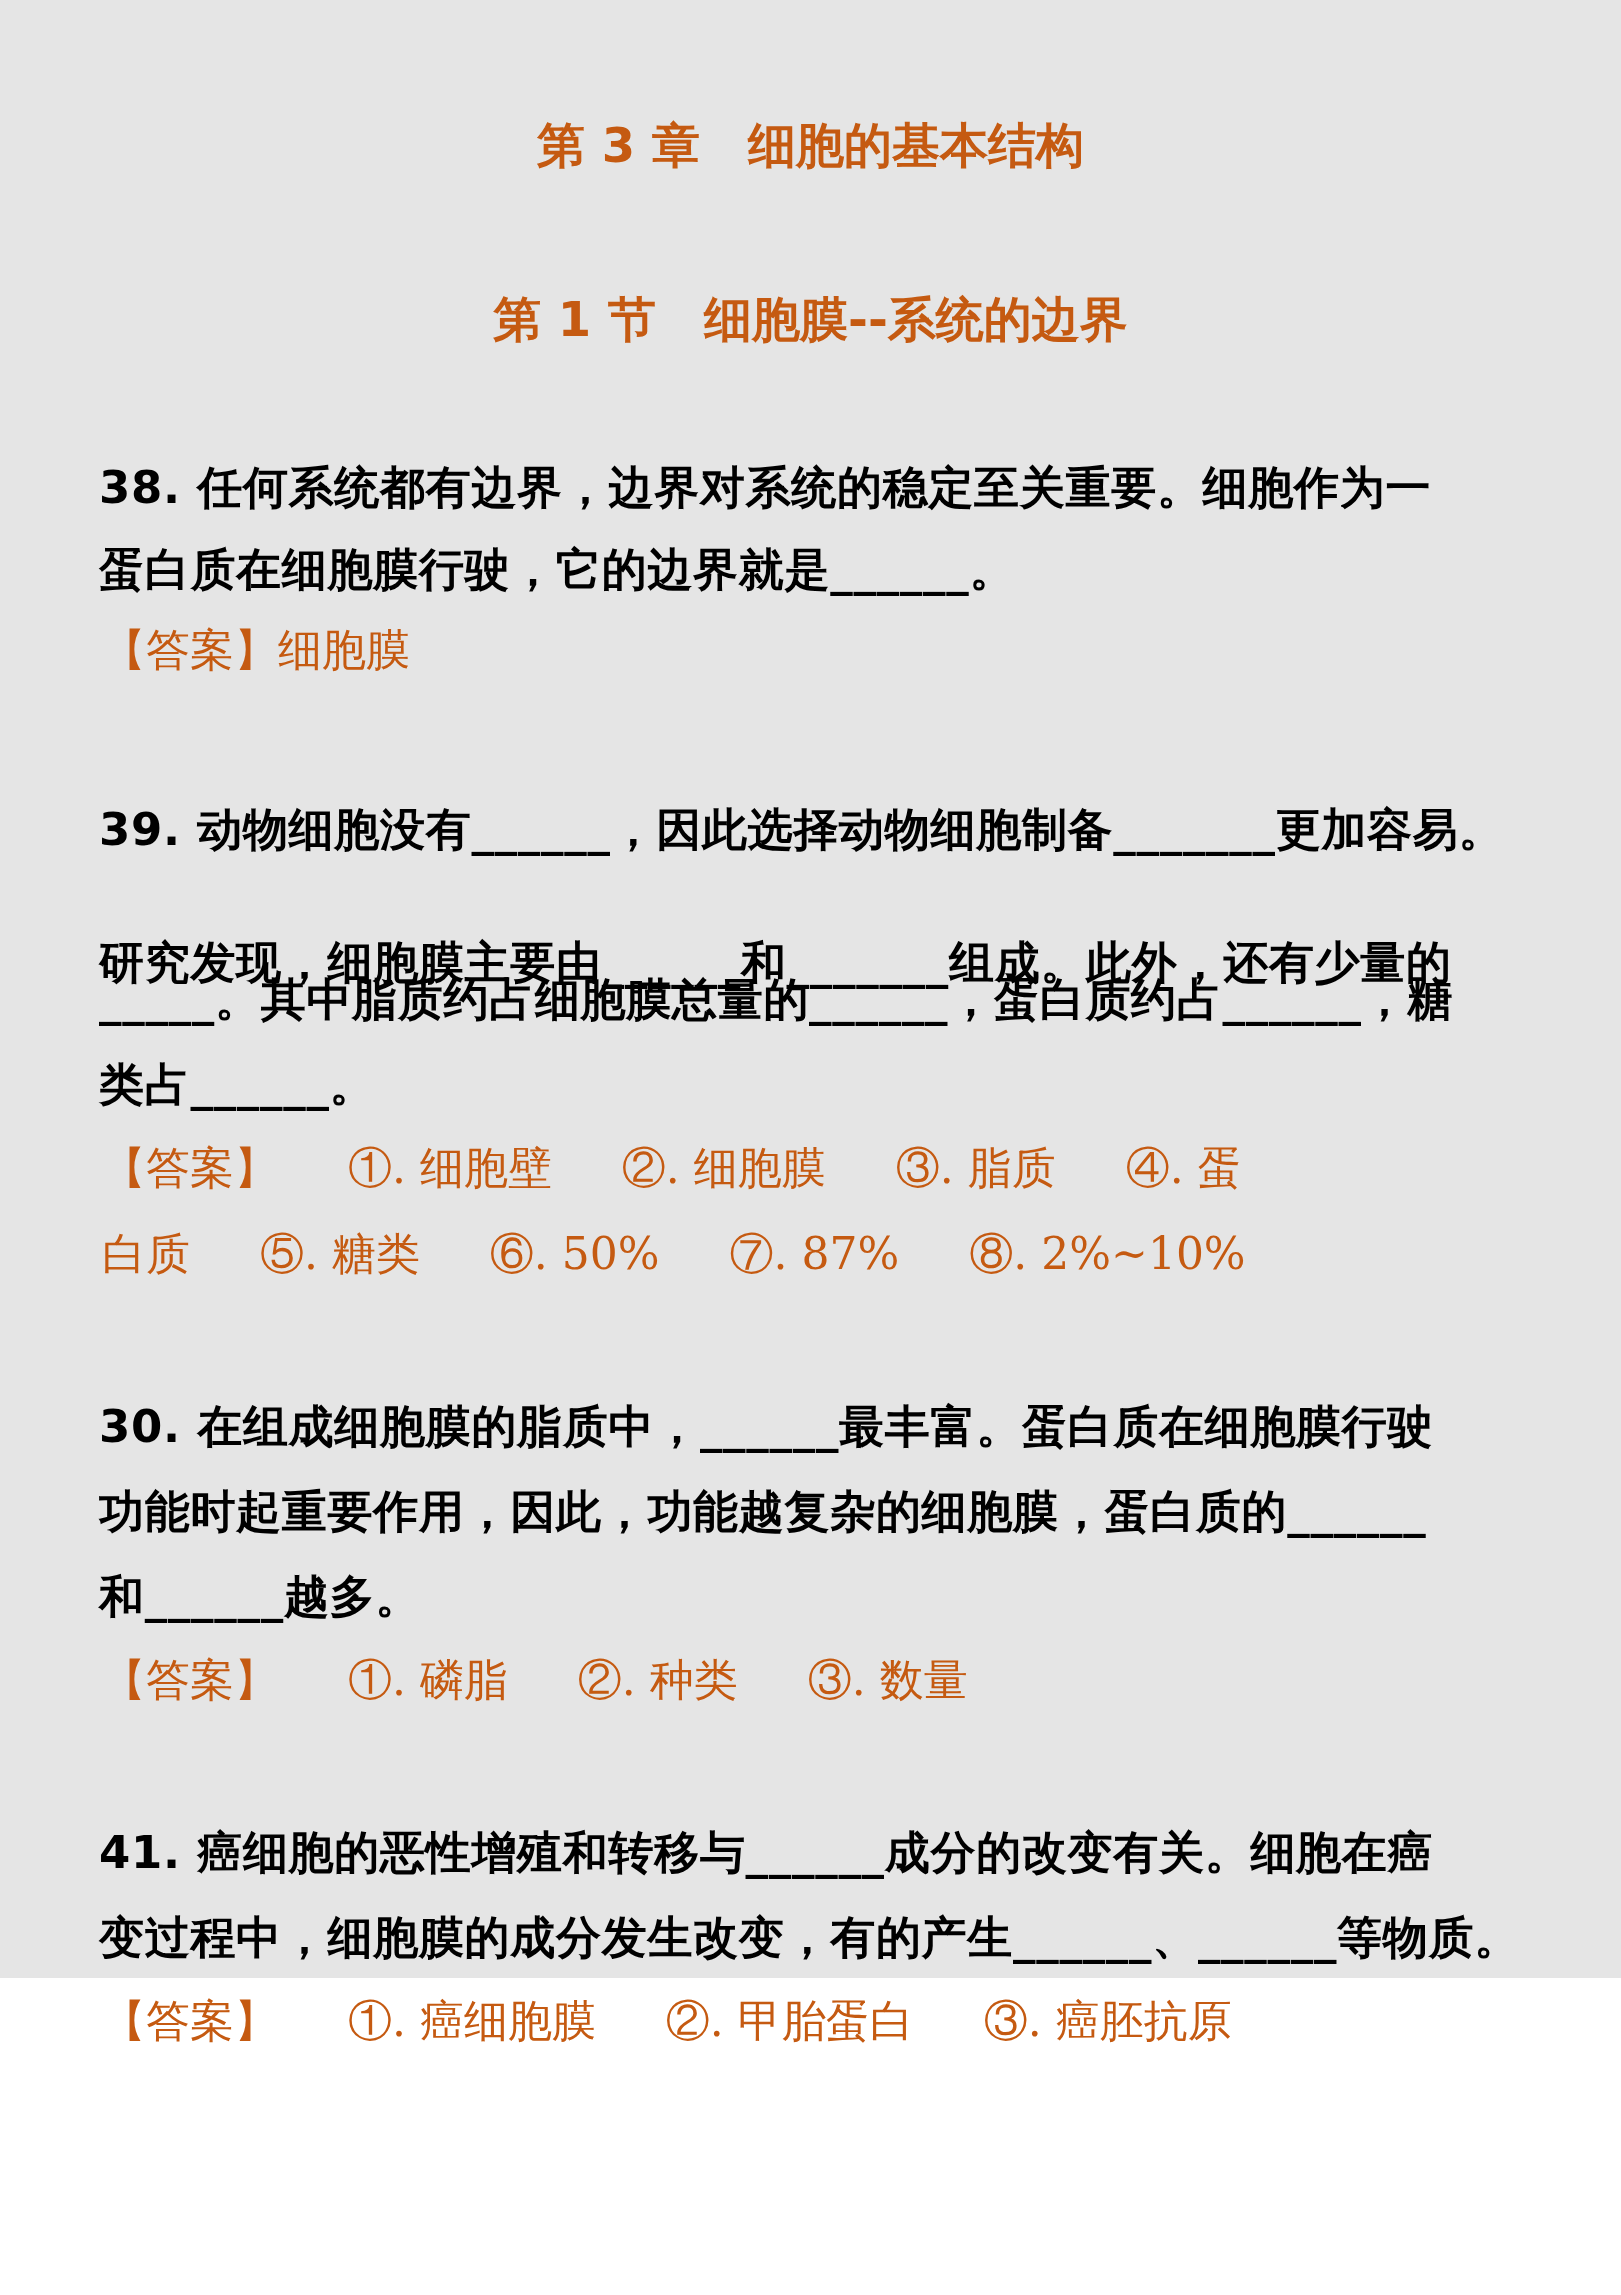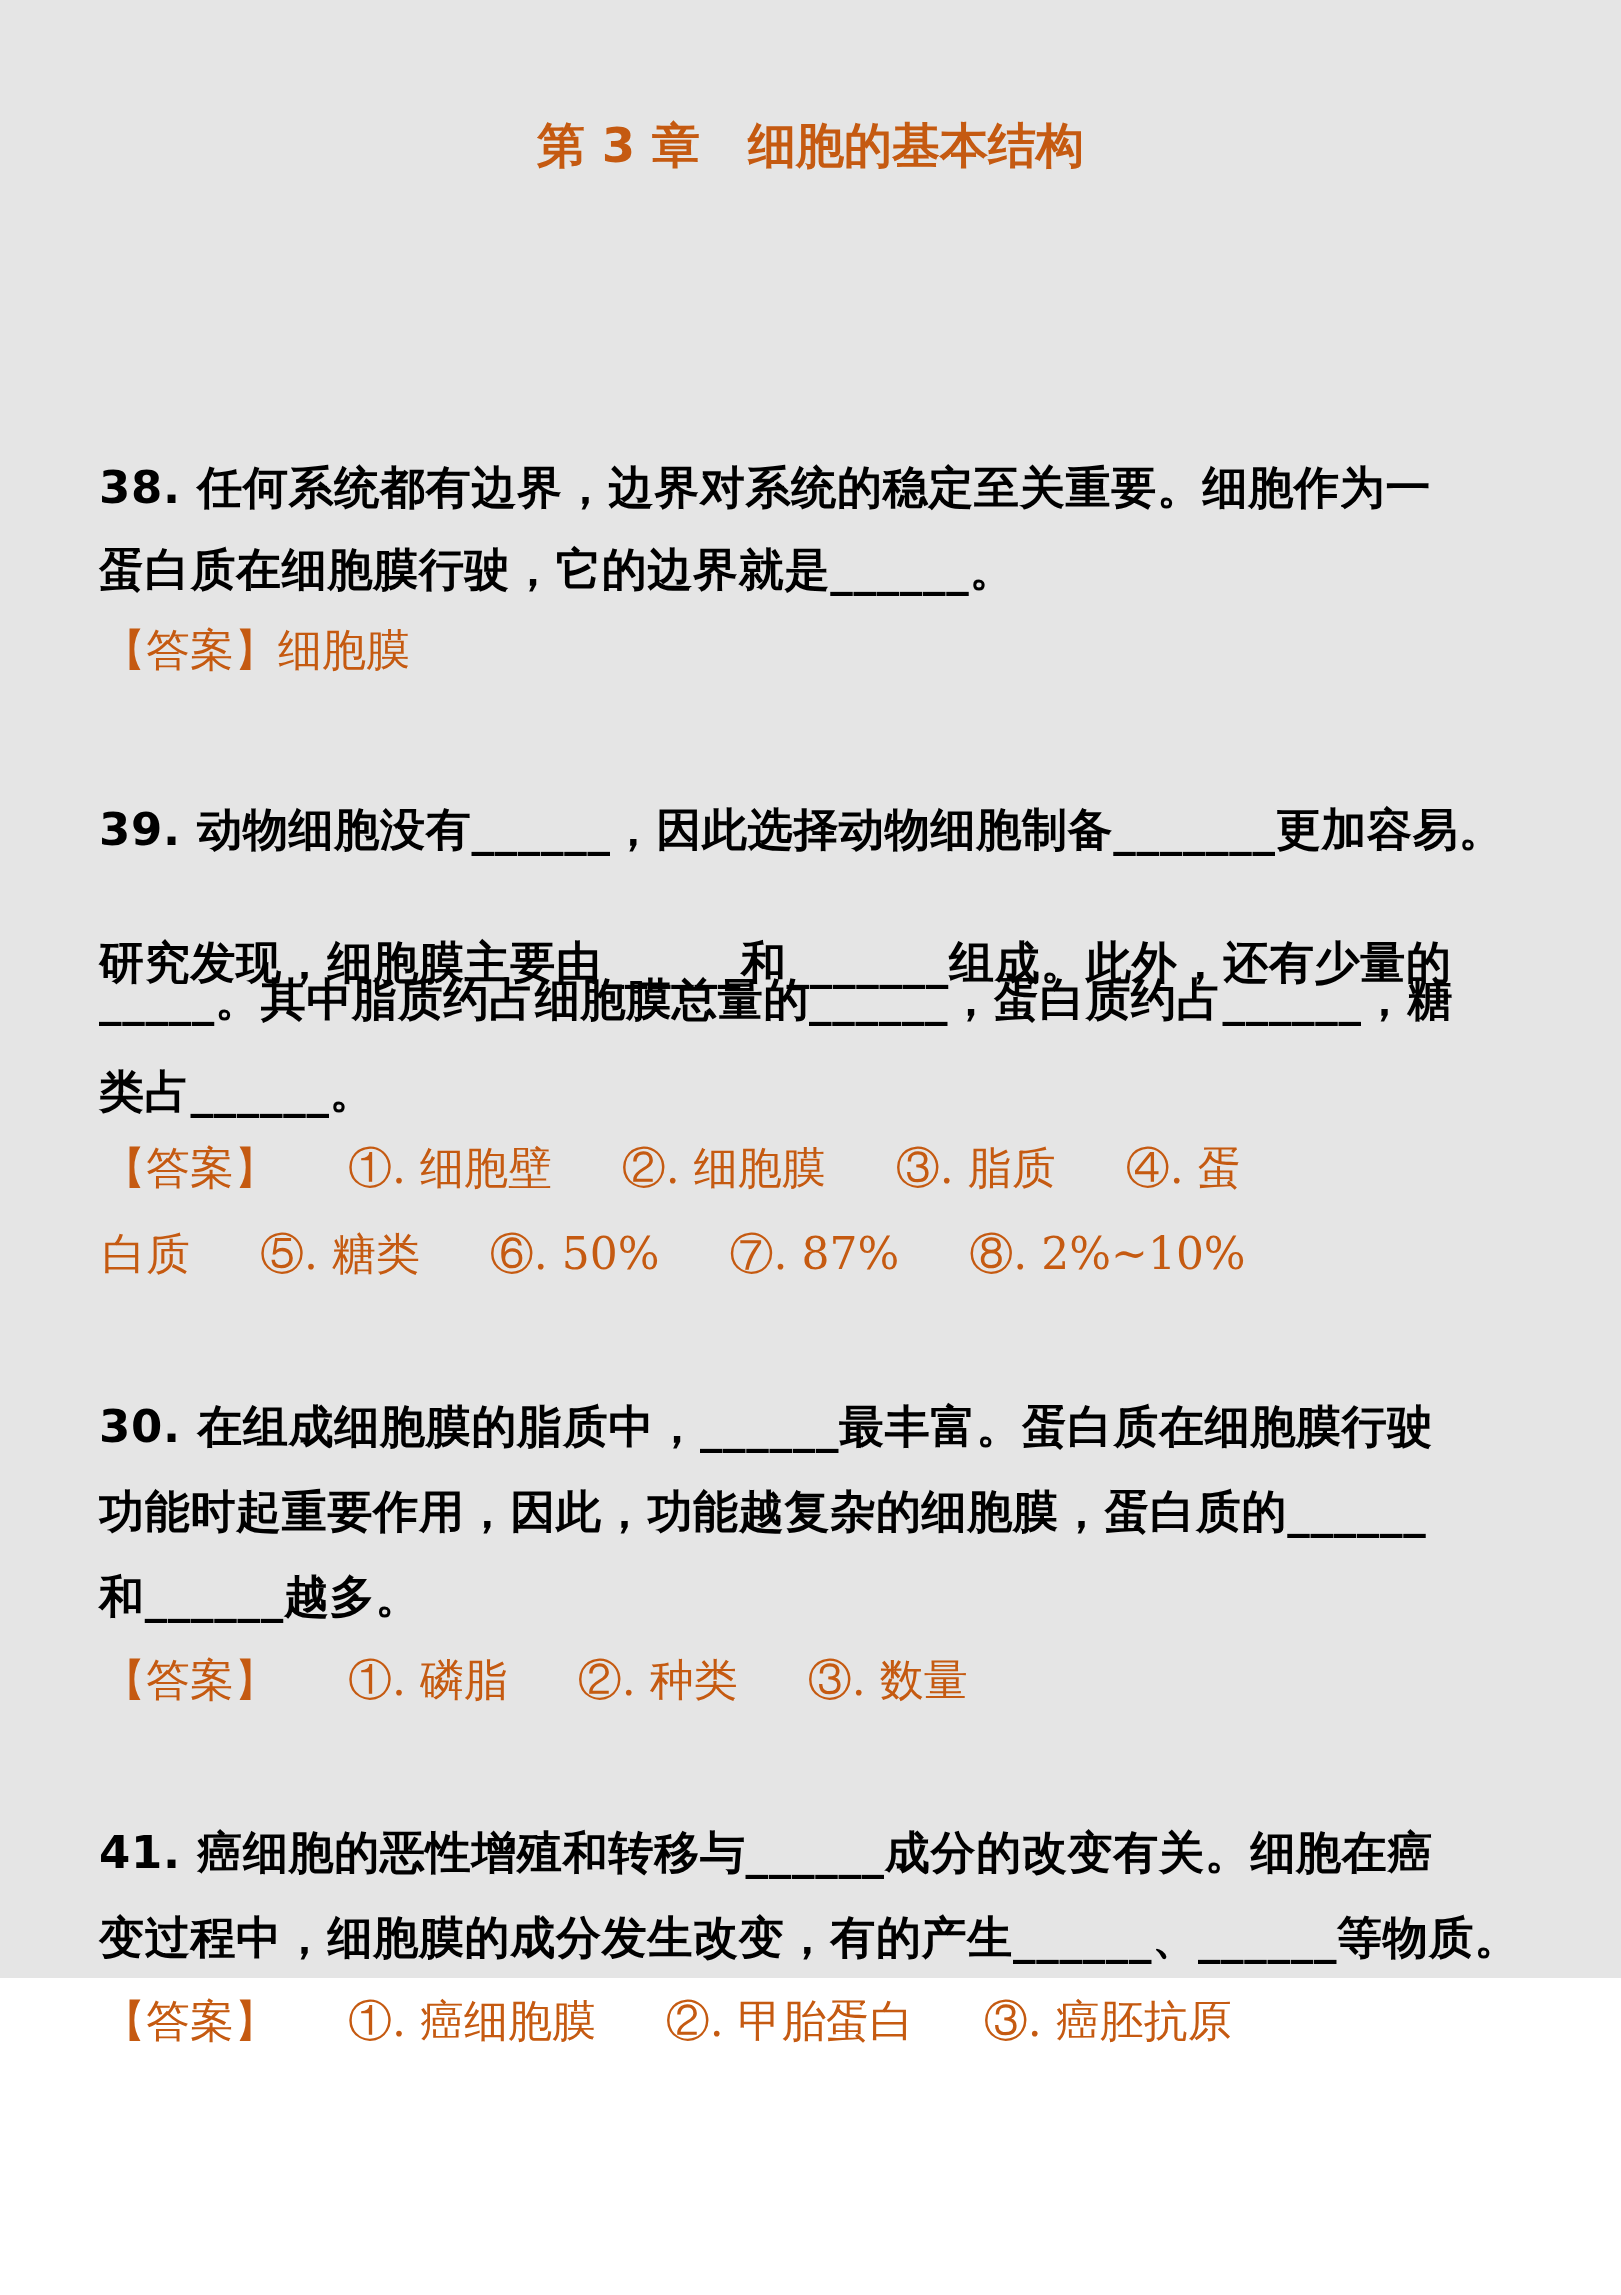--- a/index.html
+++ b/index.html
@@ -14,32 +14,33 @@
          font-family: "DejaVu Serif", "Liberation Serif", serif; font-size: 44px; color: #c55a11; }
   .footer { position: absolute; left: 0; width: 1621px; top: 2143px; text-align: center;
             font-family: "DejaVu Serif", "Liberation Serif", serif; font-size: 26px; color: #000; white-space: pre; }
 </style>
 </head>
 <body>
 
 <div class="page">
 
   <div class="title" style="top:121px;">第 3 章　细胞的基本结构</div>
+  <div class="title" style="top:295px;">第 1 节　细胞膜--系统的边界</div>
 
   <div>
     <div class="line" style="top:465px;">38. 任何系统都有边界，边界对系统的稳定至关重要。细胞作为一</div>
     <div class="line" style="top:547px;">蛋白质在细胞膜行驶，它的边界就是______。</div>
     <div class="ans" style="top:628px;">【答案】细胞膜</div>
   </div>
 
   <div>
     <div class="line" style="top:807px;">39. 动物细胞没有______，因此选择动物细胞制备_______更加容易。</div>
     <div class="line" style="top:892px;margin-top:48px;">研究发现，细胞膜主要由______和_______组成。此外，还有少量的</div>
     <div class="line" style="top:977px;">_____。其中脂质约占细胞膜总量的______，蛋白质约占______，糖</div>
-    <div class="line" style="top:1062px;margin-top:7px;">类占______。</div>
+    <div class="line" style="top:1062px;">类占______。</div>
     <div class="ans" style="top:1146px;">【答案】     ①. 细胞壁     ②. 细胞膜     ③. 脂质     ④. 蛋</div>
     <div class="ans" style="top:1232px;">白质     ⑤. 糖类     ⑥. 50%     ⑦. 87%     ⑧. 2%~10%</div>
   </div>
 
   <div>
     <div class="line" style="top:1404px;">30. 在组成细胞膜的脂质中，______最丰富。蛋白质在细胞膜行驶</div>
     <div class="line" style="top:1489px;">功能时起重要作用，因此，功能越复杂的细胞膜，蛋白质的______</div>
     <div class="line" style="top:1574px;">和______越多。</div>
     <div class="ans" style="top:1658px;">【答案】     ①. 磷脂     ②. 种类     ③. 数量</div>
   </div>

